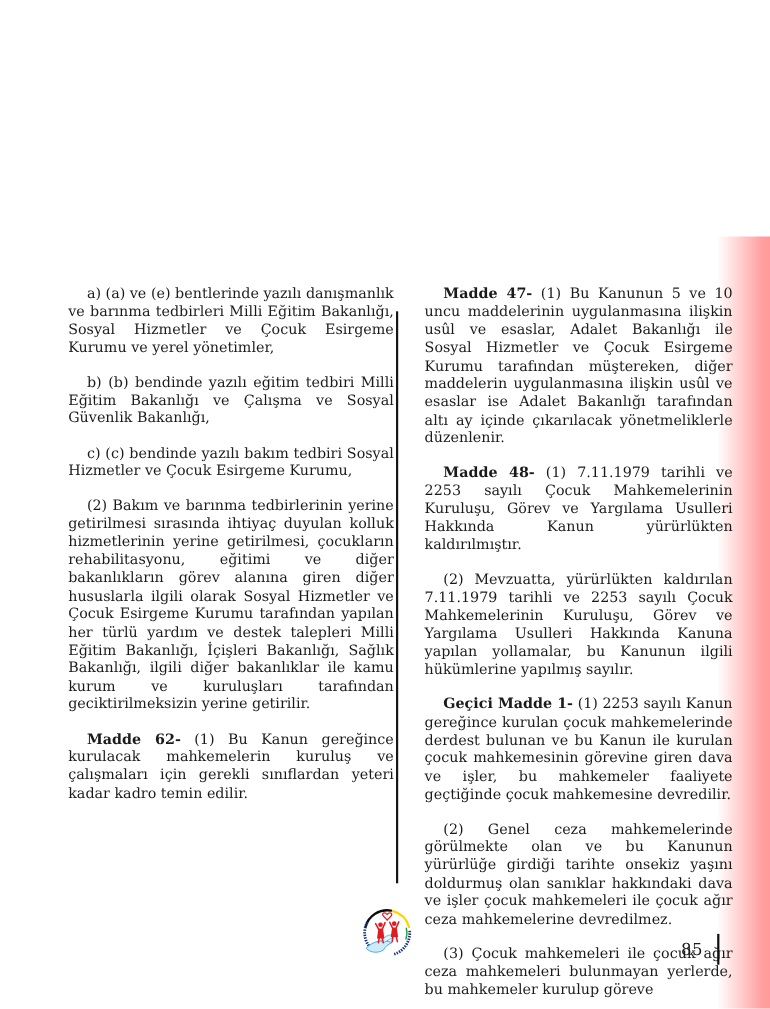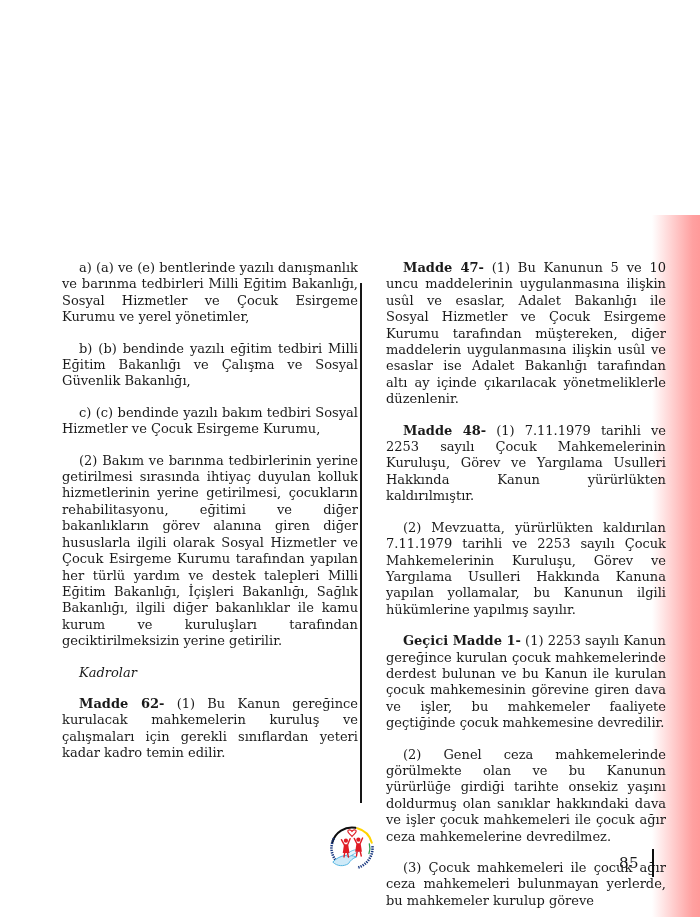--- a/index.html
+++ b/index.html
@@ -34,21 +34,20 @@
 
 <div class="pink-band"></div>
 
 <div class="divider"></div>
 
 <div class="column left">
   <p><span>a) (a) ve (e) bentlerinde yazılı danışmanlık ve barınma tedbirleri Milli Eğitim Bakanlığı, Sosyal Hizmetler ve Çocuk Esirgeme Kurumu ve yerel yönetimler,</span></p>
   <p><span>b) (b) bendinde yazılı eğitim tedbiri Milli Eğitim Bakanlığı ve Çalışma ve Sosyal Güvenlik Bakanlığı,</span></p>
   <p><span>c) (c) bendinde yazılı bakım tedbiri Sosyal Hizmetler ve Çocuk Esirgeme Kurumu,</span></p>
   <p><span>(2) Bakım ve barınma tedbirlerinin yerine getirilmesi sırasında ihtiyaç duyulan kolluk hizmetlerinin yerine getirilmesi, çocukların rehabilitasyonu, eğitimi ve diğer bakanlıkların görev alanına giren diğer hususlarla ilgili olarak Sosyal Hizmetler ve Çocuk Esirgeme Kurumu tarafından yapılan her türlü yardım ve destek talepleri Milli Eğitim Bakanlığı, İçişleri Bakanlığı, Sağlık Bakanlığı, ilgili diğer bakanlıklar ile kamu kurum ve kuruluşları tarafından geciktirilmeksizin yerine getirilir.</span></p>
-  <div class="heading">Kadrolar</div>
   <p><b>Madde 62-</b><span> (1) Bu Kanun gereğince kurulacak mahkemelerin kuruluş ve çalışmaları için gerekli sınıflardan yeteri kadar kadro temin edilir.</span></p>
 </div>
 
 <div class="column right">
   <p><b>Madde 47-</b><span> (1) Bu Kanunun 5 ve 10 uncu maddelerinin uygulanmasına ilişkin usûl ve esaslar, Adalet Bakanlığı ile Sosyal Hizmetler ve Çocuk Esirgeme Kurumu tarafından müştereken, diğer maddelerin uygulanmasına ilişkin usûl ve esaslar ise Adalet Bakanlığı tarafından altı ay içinde çıkarılacak yönetmeliklerle düzenlenir.</span></p>
   <p><b>Madde 48-</b><span> (1) 7.11.1979 tarihli ve 2253 sayılı Çocuk Mahkemelerinin Kuruluşu, Görev ve Yargılama Usulleri Hakkında Kanun yürürlükten kaldırılmıştır.</span></p>
   <p><span>(2) Mevzuatta, yürürlükten kaldırılan 7.11.1979 tarihli ve 2253 sayılı Çocuk Mahkemelerinin Kuruluşu, Görev ve Yargılama Usulleri Hakkında Kanuna yapılan yollamalar, bu Kanunun ilgili hükümlerine yapılmış sayılır.</span></p>
   <p><b>Geçici Madde 1-</b><span> (1) 2253 sayılı Kanun gereğince kurulan çocuk mahkemelerinde derdest bulunan ve bu Kanun ile kurulan çocuk mahkemesinin görevine giren dava ve işler, bu mahkemeler faaliyete geçtiğinde çocuk mahkemesine devredilir.</span></p>
   <p><span>(2) Genel ceza mahkemelerinde görülmekte olan ve bu Kanunun yürürlüğe girdiği tarihte onsekiz yaşını doldurmuş olan sanıklar hakkındaki dava ve işler çocuk mahkemeleri ile çocuk ağır ceza mahkemelerine devredilmez.</span></p>
   <p><span>(3) Çocuk mahkemeleri ile çocuk ağır ceza mahkemeleri bulunmayan yerlerde, bu mahkemeler kurulup göreve</span></p>

